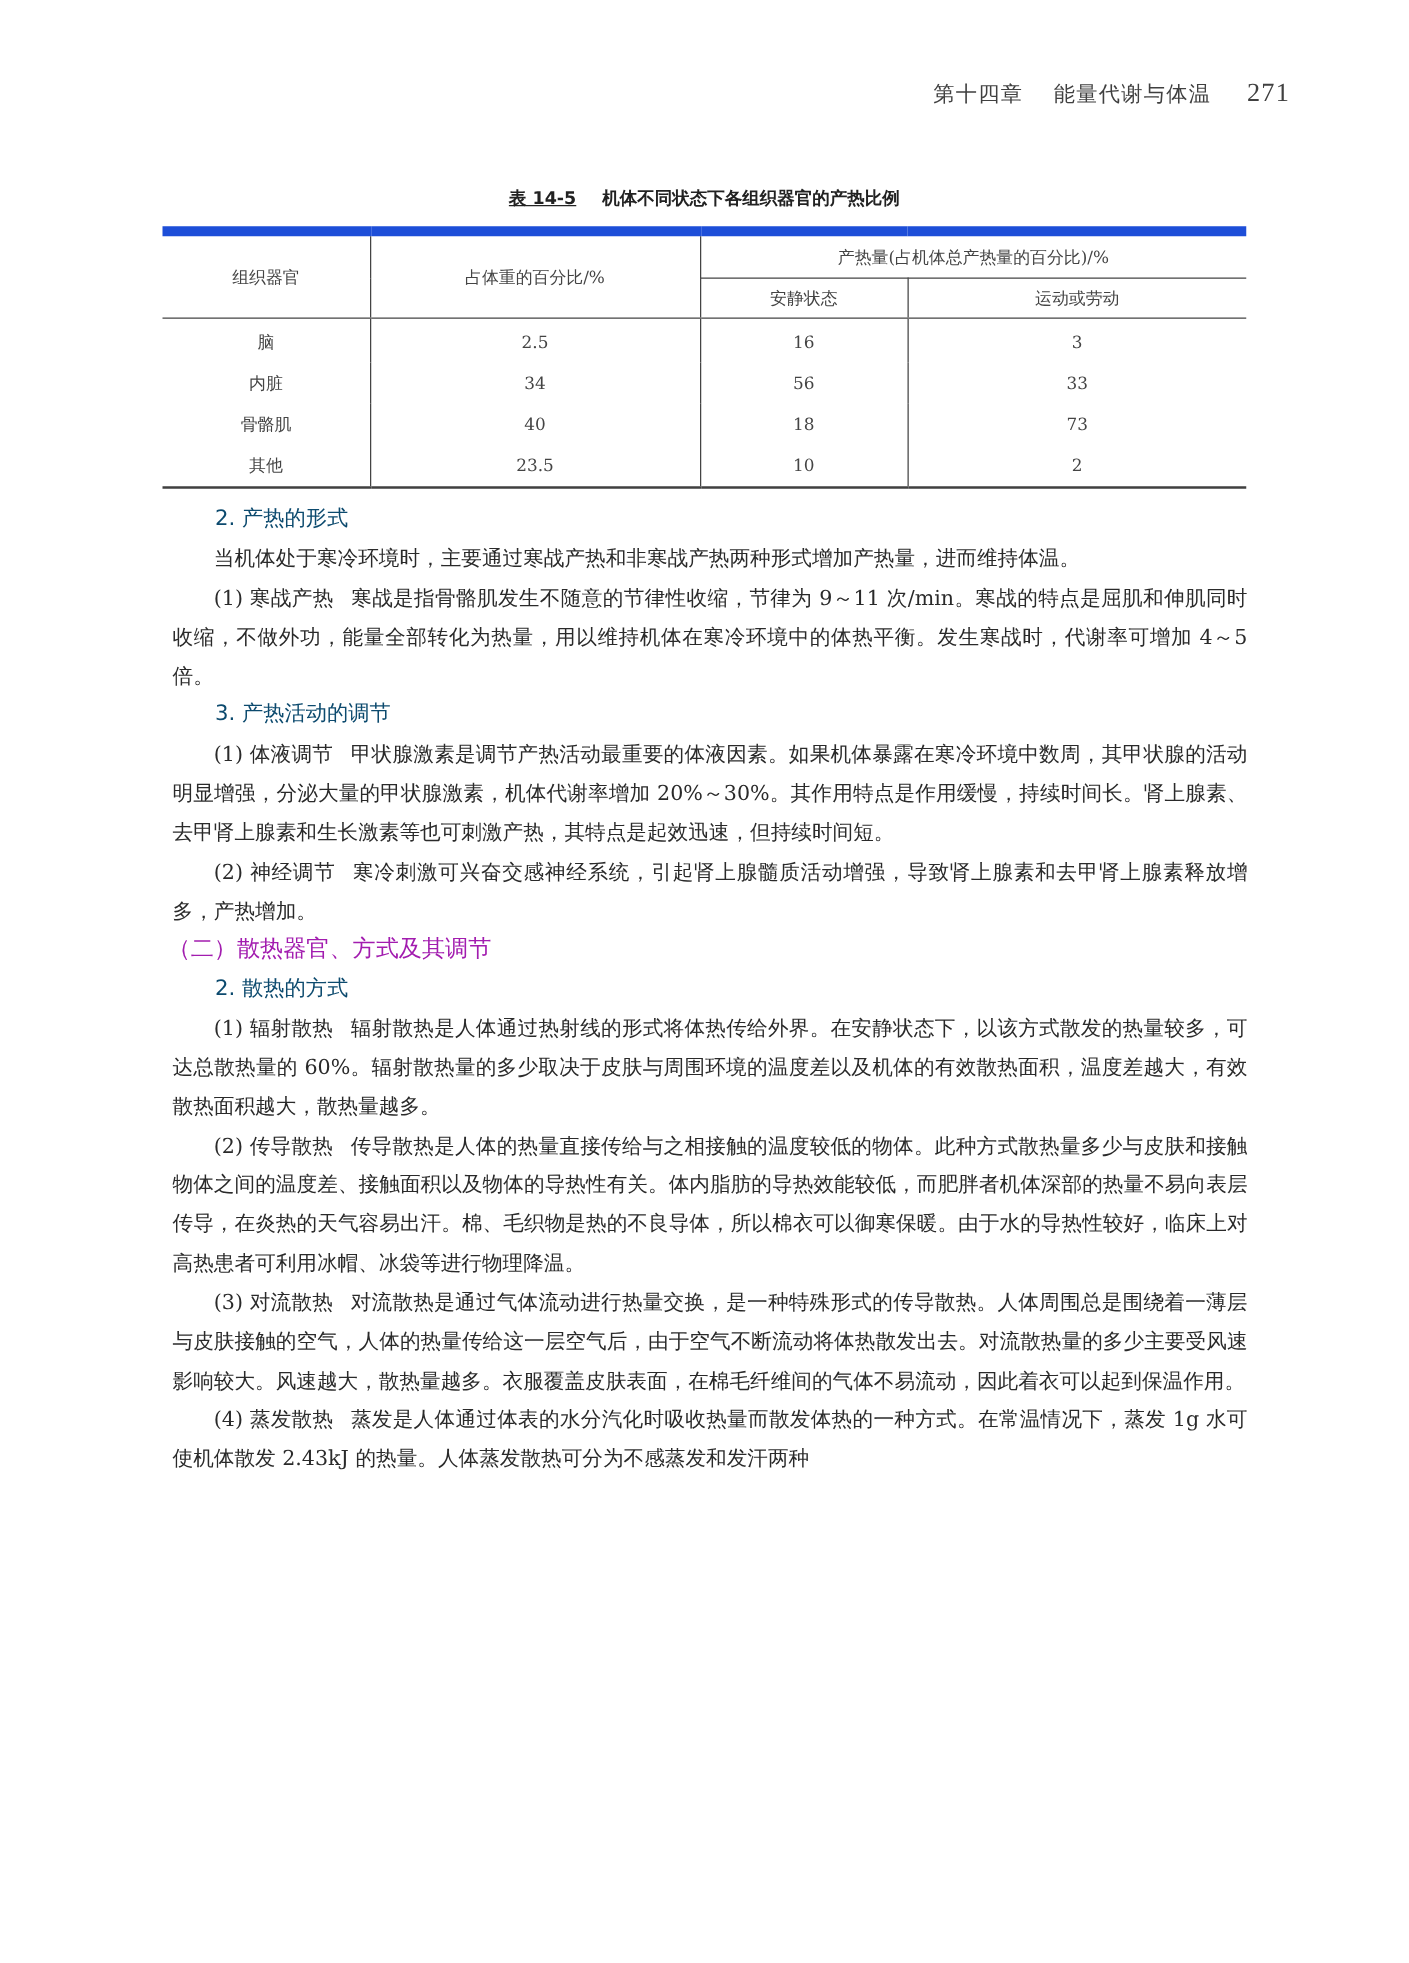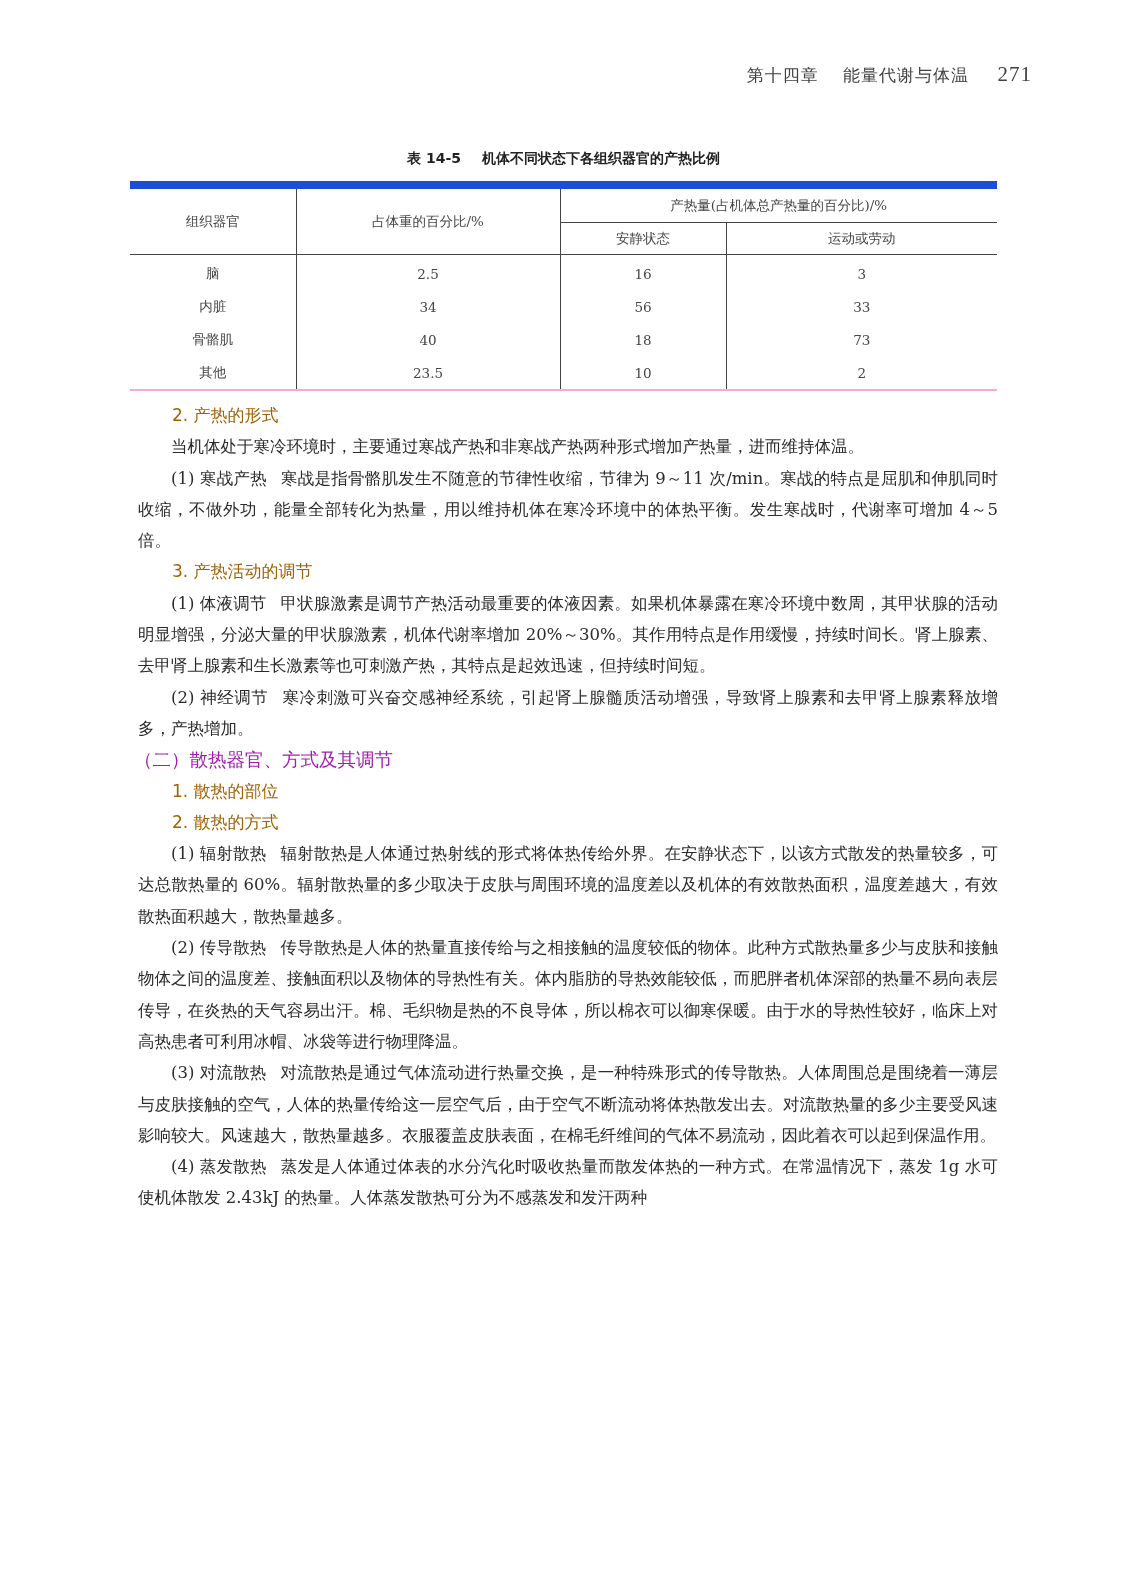--- a/index.html
+++ b/index.html
@@ -14,48 +14,48 @@
       font-family: "DejaVu Serif", serif;
     }
     .running-head .chapter { margin-right: 18px; }
     .running-head .page-num { margin-left: 22px; font-family: "Liberation Serif", serif; font-size: 21px; }
 
     .table-caption {
       position: absolute; top: 150px; left: 130px; width: 867px;
       text-align: center; font-size: 14px; font-weight: bold;
       font-family: "DejaVu Sans", sans-serif; color: #222;
     }
-    .table-caption .num { margin-right: 16px; }
+    .table-caption .num { margin-right: 16px; text-decoration: underline; }
 
     table.data {
       position: absolute; top: 181px; left: 130px; width: 867px;
       border-collapse: collapse; font-size: 13.5px; color: #444;
     }
     table.data th, table.data td {
       font-weight: normal; text-align: center; padding: 0;
     }
     table.data thead tr:first-child th { border-top: 8px solid #1d4ed8; }
     table.data th.h-span { border-bottom: 1px solid #444; height: 33px; }
     table.data tr.sub th { height: 31px; }
     table.data thead tr:last-child th,
     table.data th.rowspan { border-bottom: 1px solid #444; }
     table.data .vl { border-left: 1px solid #444; }
     table.data tbody td { height: 33px; }
     table.data tbody tr:first-child td { padding-top: 2px; }
-    table.data tbody tr:last-child td { border-bottom: 2px solid #f9a8d4; margin-top: 36px; }
+    table.data tbody tr:last-child td { border-bottom: 2px solid #404040; margin-top: 36px; }
 
     .content {
       position: absolute; top: 400px; left: 138px; width: 860px;
       font-size: 16.5px; line-height: 31.3px; color: #2a2a2a;
       text-align: justify;
     }
     .content p { margin: 0; text-indent: 2em; }
     .content .h3 {
       font-family: "DejaVu Sans", sans-serif; font-size: 17px;
-      text-indent: 2em; margin: 0; color: #a16207;
+      text-indent: 2em; margin: 0; color: #0c4a6e;
     }
     .content .h2 {
       font-family: "DejaVu Sans", sans-serif; font-size: 18.5px;
       margin: 0; color: #a21caf; text-indent: 0; margin-left: -4px;
     }
     .content .lead { margin-right: 14px; }
   </style>
 </head>
 <body>
 
@@ -119,20 +119,19 @@
 <div class="content">
   <div class="h3">2. 产热的形式</div>
   <p>当机体处于寒冷环境时，主要通过寒战产热和非寒战产热两种形式增加产热量，进而维持体温。</p>
   <p><span class="lead">(1) 寒战产热</span><span>寒战是指骨骼肌发生不随意的节律性收缩，节律为 9～11 次/min。寒战的特点是屈肌和伸肌同时收缩，不做外功，能量全部转化为热量，用以维持机体在寒冷环境中的体热平衡。发生寒战时，代谢率可增加 4～5 倍。</span></p>
 
   <div class="h3">3. 产热活动的调节</div>
   <p><span class="lead">(1) 体液调节</span><span>甲状腺激素是调节产热活动最重要的体液因素。如果机体暴露在寒冷环境中数周，其甲状腺的活动明显增强，分泌大量的甲状腺激素，机体代谢率增加 20%～30%。其作用特点是作用缓慢，持续时间长。肾上腺素、去甲肾上腺素和生长激素等也可刺激产热，其特点是起效迅速，但持续时间短。</span></p>
   <p><span class="lead">(2) 神经调节</span><span>寒冷刺激可兴奋交感神经系统，引起肾上腺髓质活动增强，导致肾上腺素和去甲肾上腺素释放增多，产热增加。</span></p>
 
   <div class="h2">（二）散热器官、方式及其调节</div>
-  <div class="h3">1. 散热的部位</div>
 
   <div class="h3">2. 散热的方式</div>
   <p><span class="lead">(1) 辐射散热</span><span>辐射散热是人体通过热射线的形式将体热传给外界。在安静状态下，以该方式散发的热量较多，可达总散热量的 60%。辐射散热量的多少取决于皮肤与周围环境的温度差以及机体的有效散热面积，温度差越大，有效散热面积越大，散热量越多。</span></p>
   <p><span class="lead">(2) 传导散热</span><span>传导散热是人体的热量直接传给与之相接触的温度较低的物体。此种方式散热量多少与皮肤和接触物体之间的温度差、接触面积以及物体的导热性有关。体内脂肪的导热效能较低，而肥胖者机体深部的热量不易向表层传导，在炎热的天气容易出汗。棉、毛织物是热的不良导体，所以棉衣可以御寒保暖。由于水的导热性较好，临床上对高热患者可利用冰帽、冰袋等进行物理降温。</span></p>
   <p><span class="lead">(3) 对流散热</span><span>对流散热是通过气体流动进行热量交换，是一种特殊形式的传导散热。人体周围总是围绕着一薄层与皮肤接触的空气，人体的热量传给这一层空气后，由于空气不断流动将体热散发出去。对流散热量的多少主要受风速影响较大。风速越大，散热量越多。衣服覆盖皮肤表面，在棉毛纤维间的气体不易流动，因此着衣可以起到保温作用。</span></p>
   <p><span class="lead">(4) 蒸发散热</span><span>蒸发是人体通过体表的水分汽化时吸收热量而散发体热的一种方式。在常温情况下，蒸发 1g 水可使机体散发 2.43kJ 的热量。人体蒸发散热可分为不感蒸发和发汗两种</span></p>
 </div>
 
 </body></html>

